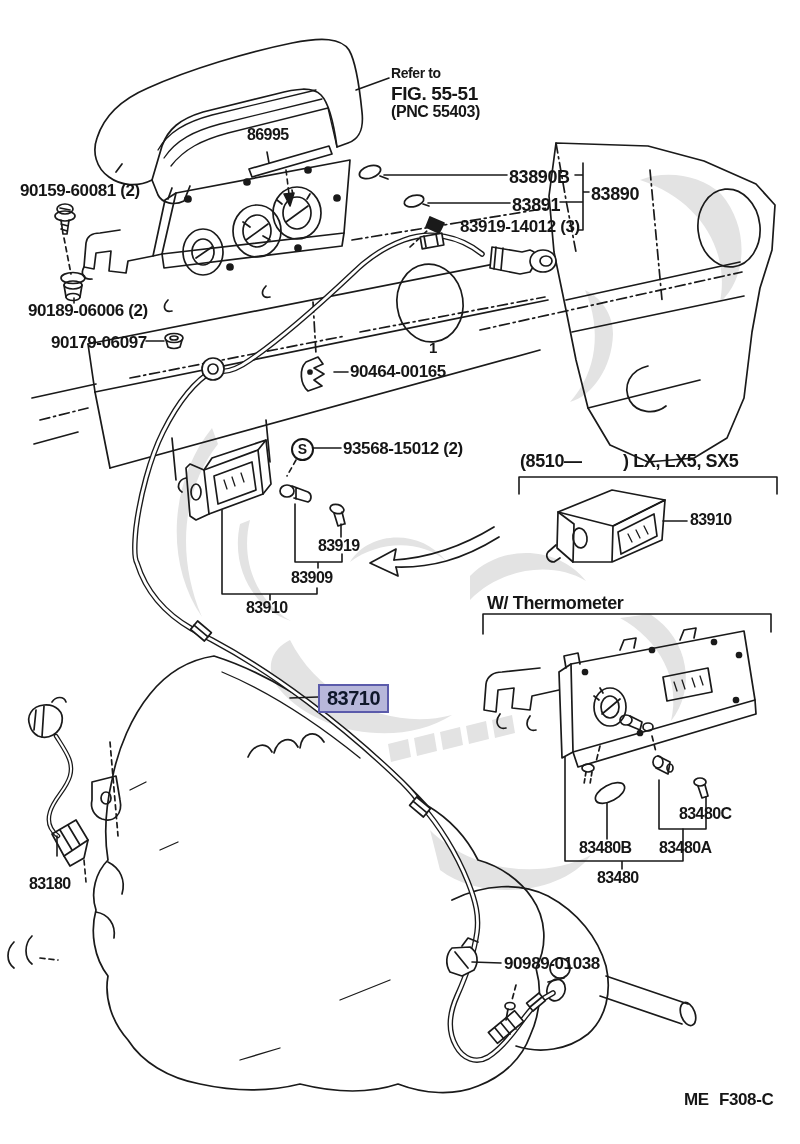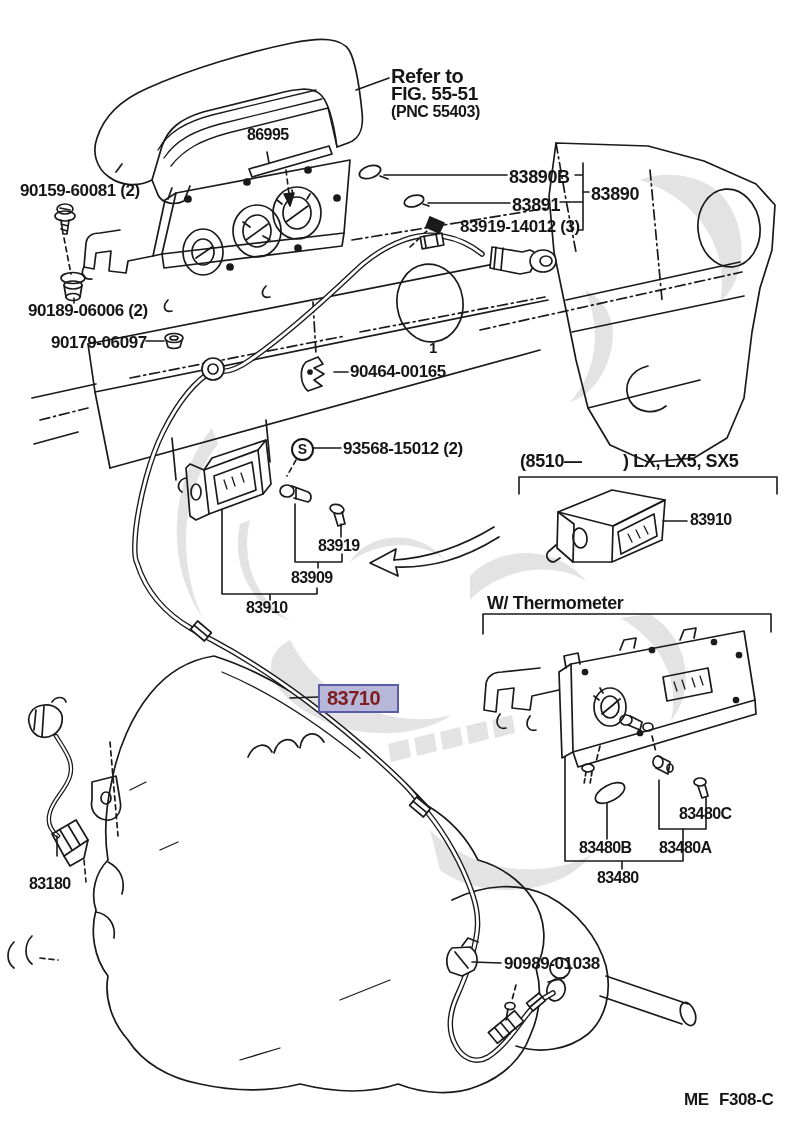--- a/index.html
+++ b/index.html
@@ -2,27 +2,27 @@
 <html><head>
 <meta charset="utf-8">
 <style>
   html,body{margin:0;padding:0;background:#fff;}
   .canvas{position:relative;width:800px;height:1144px;background:#ffffff;overflow:hidden;
           font-family:"Liberation Sans",sans-serif;}
   .canvas svg{position:absolute;left:0;top:0;}
   .lbl{position:absolute;font-weight:bold;color:#161616;white-space:nowrap;letter-spacing:-0.4px;line-height:1;}
   .s11{font-size:16px;}
   .s15{font-size:15px;}
-  .s16{font-size:20px;}
+  .s16{font-size:14px;}
   .s17{font-size:17px;}
   .s18{font-size:18px;}
   .s19{font-size:19px;}
   .s20{font-size:16px;letter-spacing:-0.6px;}
   .hl-box{position:absolute;left:318px;top:684px;background:#b7b7da;border:2px solid #5b5bab;
-          color:#7f1d1d;padding:1px 17px 2px 7px;font-size:20px;font-weight:bold;letter-spacing:-0.5px;line-height:1.1;}
+          color:#0f172a;padding:1px 7px 2px 7px;font-size:20px;font-weight:bold;letter-spacing:-0.5px;line-height:1.1;}
   .sym-s{position:absolute;left:291px;top:438px;width:19px;height:19px;border:2.5px solid #161616;
          border-radius:50%;text-align:center;line-height:19px;font-size:14px;font-weight:bold;color:#161616;}
   .fig-code{word-spacing:6px;}
 </style>
 </head>
 <body>
 
 <div class="canvas">
 
 <svg width="800" height="1144" viewBox="0 0 800 1144">

